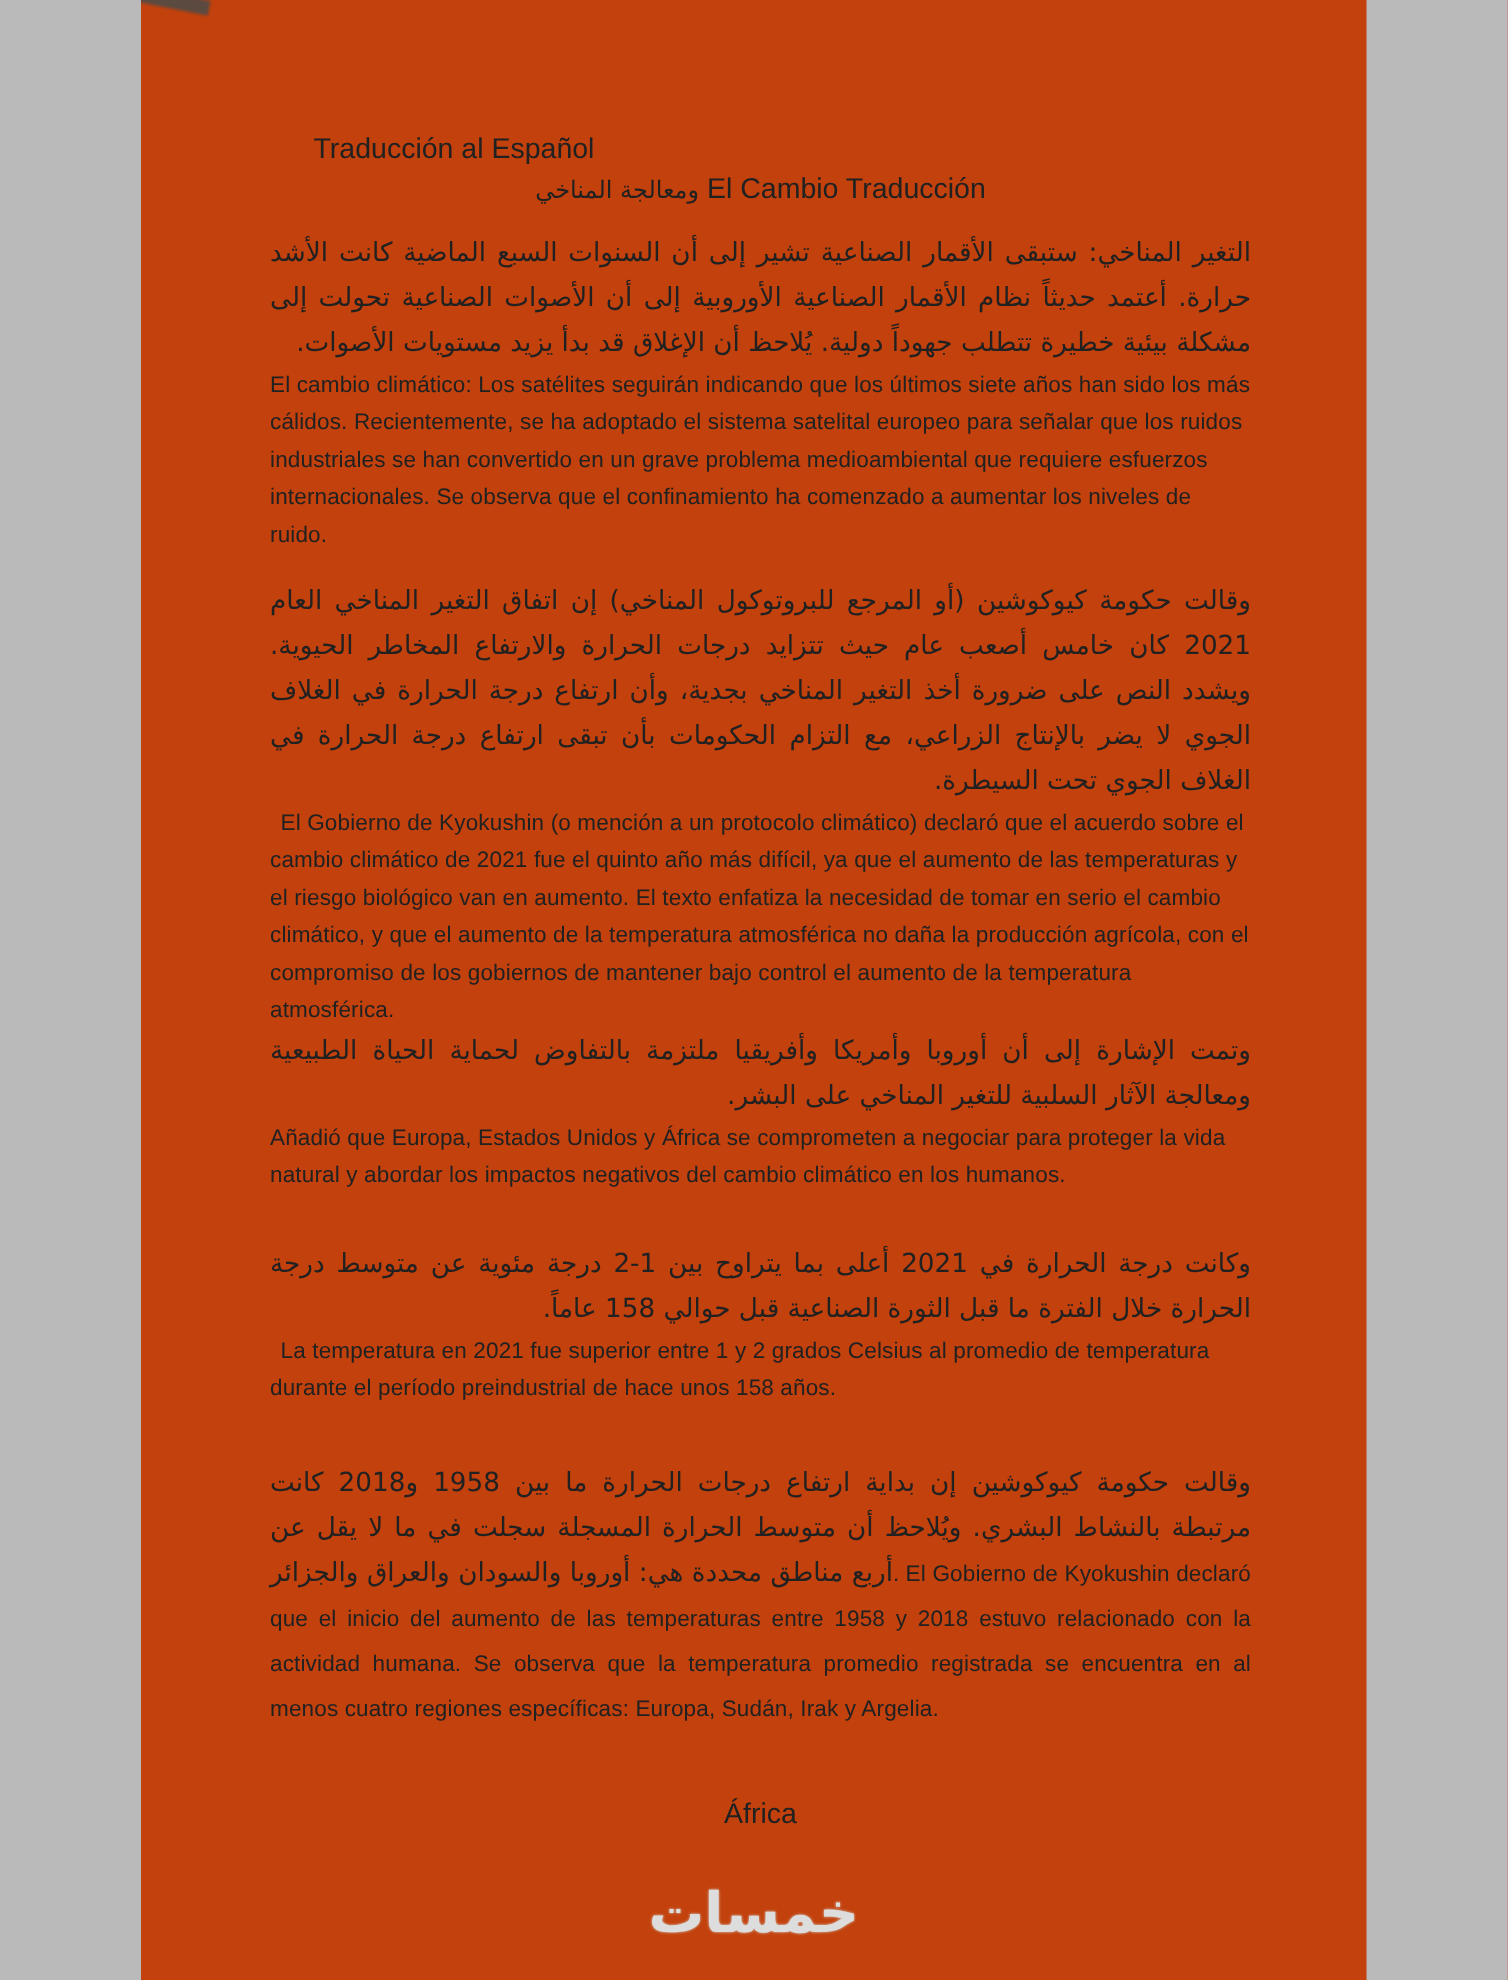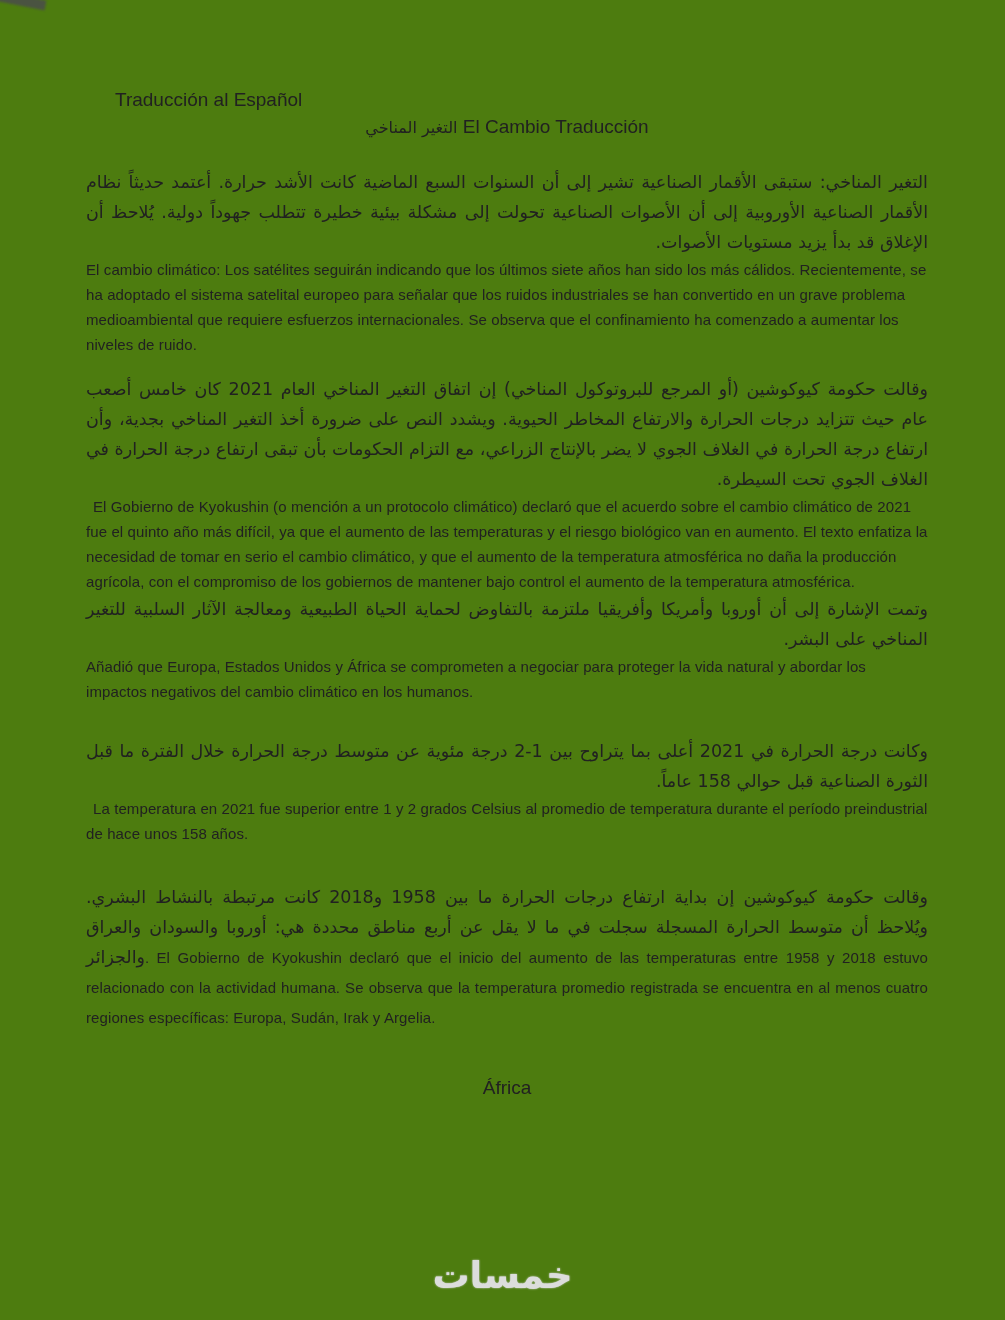--- a/index.html
+++ b/index.html
@@ -1,20 +1,20 @@
 <!DOCTYPE html>
 <html><head>
 <meta charset="utf-8">
 <style>
   html,body{margin:0;padding:0;background:#b9bab9;}
   .page{
     position:relative;
-    width:1005px;height:1320px;
+    width:817px;height:1320px;
     margin:0 auto;
-    background:#4d7c0f;
+    background:#c2410c;
     overflow:hidden;
     font-family:"Liberation Sans",sans-serif;
     color:#212121;
   }
   .corner-mark{
     position:absolute;top:-5px;left:-12px;
     width:58px;height:10px;
     background:#4a4c4a;
     transform:rotate(11deg);
     filter:blur(1.2px);
@@ -49,21 +49,21 @@
   }
   .indent{text-indent:7px;}
   .mixed{
     direction:ltr;
     text-align:justify;
     line-height:29px;
     font-size:19px;
   }
   .mixed .ar-run{font-family:"DejaVu Sans",sans-serif;font-size:17.5px;}
   .mixed .es-run{font-size:15px;letter-spacing:.1px;}
-  .mt-body{margin-top:26px;}
+  .mt-body{margin-top:14px;}
   .mt-block{margin-top:17px;}
   .mt-big{margin-top:32px;}
   .mt-bigger{margin-top:36px;}
   .thanks{
     text-align:center;
     font-size:19px;line-height:24px;
     margin-top:44px;
   }
   .watermark{
     position:absolute;
@@ -80,21 +80,21 @@
 </head>
 <body>
 
 <div class="page">
   <div class="corner-mark"></div>
 
   <div class="content">
 
     <p class="doc-label">Traducción al Español</p>
 
-    <p class="subtitle"><span class="ar-inline" dir="rtl">التغير المناخي</span> <span>El Cambio Traducción</span></p>
+    <p class="subtitle"><span class="ar-inline" dir="rtl">ومعالجة المناخي</span> <span>El Cambio Traducción</span></p>
 
 
     <p class="ar mt-body" dir="rtl">التغير المناخي: ستبقى الأقمار الصناعية تشير إلى أن السنوات السبع الماضية كانت الأشد حرارة. أعتمد حديثاً نظام الأقمار الصناعية الأوروبية إلى أن الأصوات الصناعية تحولت إلى مشكلة بيئية خطيرة تتطلب جهوداً دولية. يُلاحظ أن الإغلاق قد بدأ يزيد مستويات الأصوات.</p>
 
     <p class="es">El cambio climático: Los satélites seguirán indicando que los últimos siete años han sido los más cálidos. Recientemente, se ha adoptado el sistema satelital europeo para señalar que los ruidos industriales se han convertido en un grave problema medioambiental que requiere esfuerzos internacionales. Se observa que el confinamiento ha comenzado a aumentar los niveles de ruido.</p>
 
     <p class="ar mt-block" dir="rtl">وقالت حكومة كيوكوشين (أو المرجع للبروتوكول المناخي) إن اتفاق التغير المناخي العام 2021 كان خامس أصعب عام حيث تتزايد درجات الحرارة والارتفاع المخاطر الحيوية. ويشدد النص على ضرورة أخذ التغير المناخي بجدية، وأن ارتفاع درجة الحرارة في الغلاف الجوي لا يضر بالإنتاج الزراعي، مع التزام الحكومات بأن تبقى ارتفاع درجة الحرارة في الغلاف الجوي تحت السيطرة.</p>
 
     <p class="es indent">El Gobierno de Kyokushin (o mención a un protocolo climático) declaró que el acuerdo sobre el cambio climático de 2021 fue el quinto año más difícil, ya que el aumento de las temperaturas y el riesgo biológico van en aumento. El texto enfatiza la necesidad de tomar en serio el cambio climático, y que el aumento de la temperatura atmosférica no daña la producción agrícola, con el compromiso de los gobiernos de mantener bajo control el aumento de la temperatura atmosférica.</p>
 

